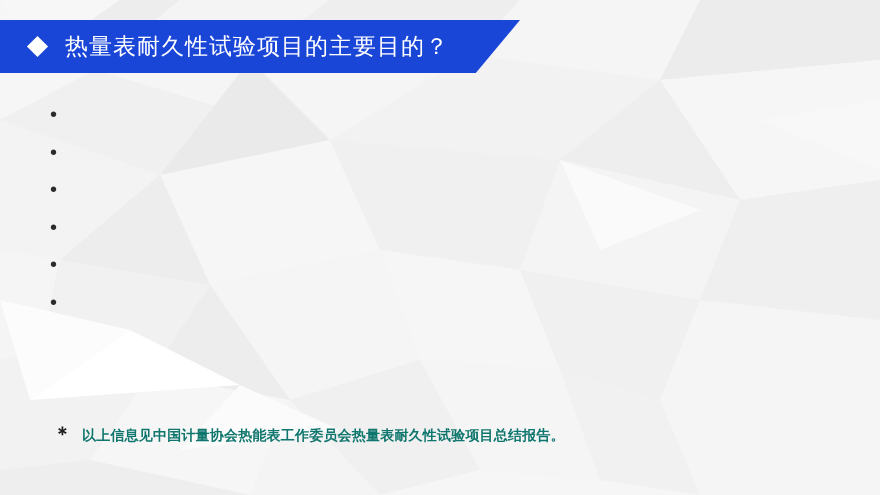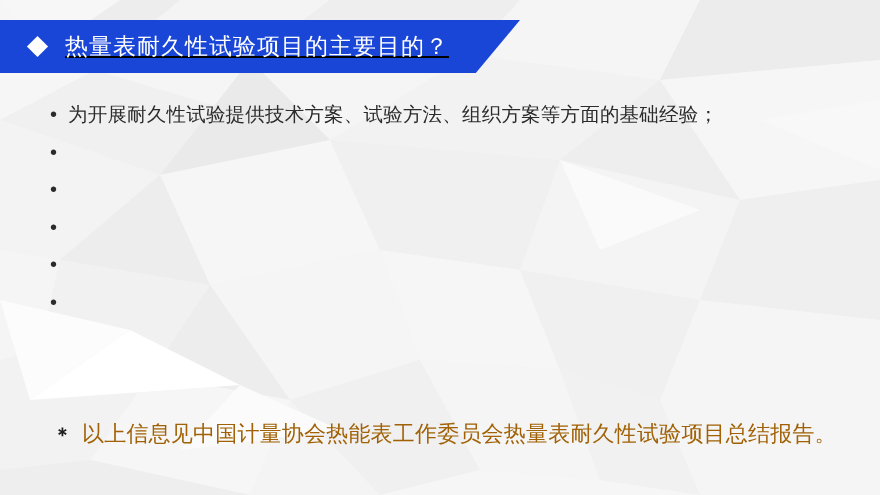--- a/index.html
+++ b/index.html
@@ -39,21 +39,20 @@
     clip-path: polygon(0 0, 100% 0, 91.5% 100%, 0 100%);
   }
   .title-row {
     position: absolute;
     left: 30px;
     top: 0;
     height: 52px;
     display: flex;
     align-items: center;
     gap: 20px;
-    text-decoration: underline;
   }
   .diamond-icon {
     width: 15px;
     height: 15px;
     background: #ffffff;
     transform: rotate(45deg);
     flex: 0 0 auto;
     margin-top: 1px;
   }
   .title-text {
@@ -102,23 +101,23 @@
     z-index: 2;
   }
   .footnote-mark {
     font-size: 19px;
     font-weight: bold;
     color: #1d1d1d;
     margin-right: 10px;
     line-height: 26px;
   }
   .footnote-text {
-    font-size: 22px;
-    font-weight: normal;
-    color: #a16207;
+    font-size: 14px;
+    font-weight: bold;
+    color: #0f766e;
     line-height: 26px;
     letter-spacing: 0.2px;
     white-space: nowrap;
   }
 </style>
 </head>
 <body>
 
 <div class="slide">
 
@@ -172,21 +171,20 @@
     <div class="title-row">
       <span class="diamond-icon"></span>
       <span class="title-text">热量表耐久性试验项目的主要目的？</span>
     </div>
   </div>
 
   <div class="bullet-list">
 
     <div class="bullet-item">
       <span class="bullet-dot">•</span>
-      <span class="bullet-text">为开展耐久性试验提供技术方案、试验方法、组织方案等方面的基础经验；</span>
     </div>
 
     <div class="bullet-item">
       <span class="bullet-dot">•</span>
     </div>
 
     <div class="bullet-item">
       <span class="bullet-dot">•</span>
     </div>
 

